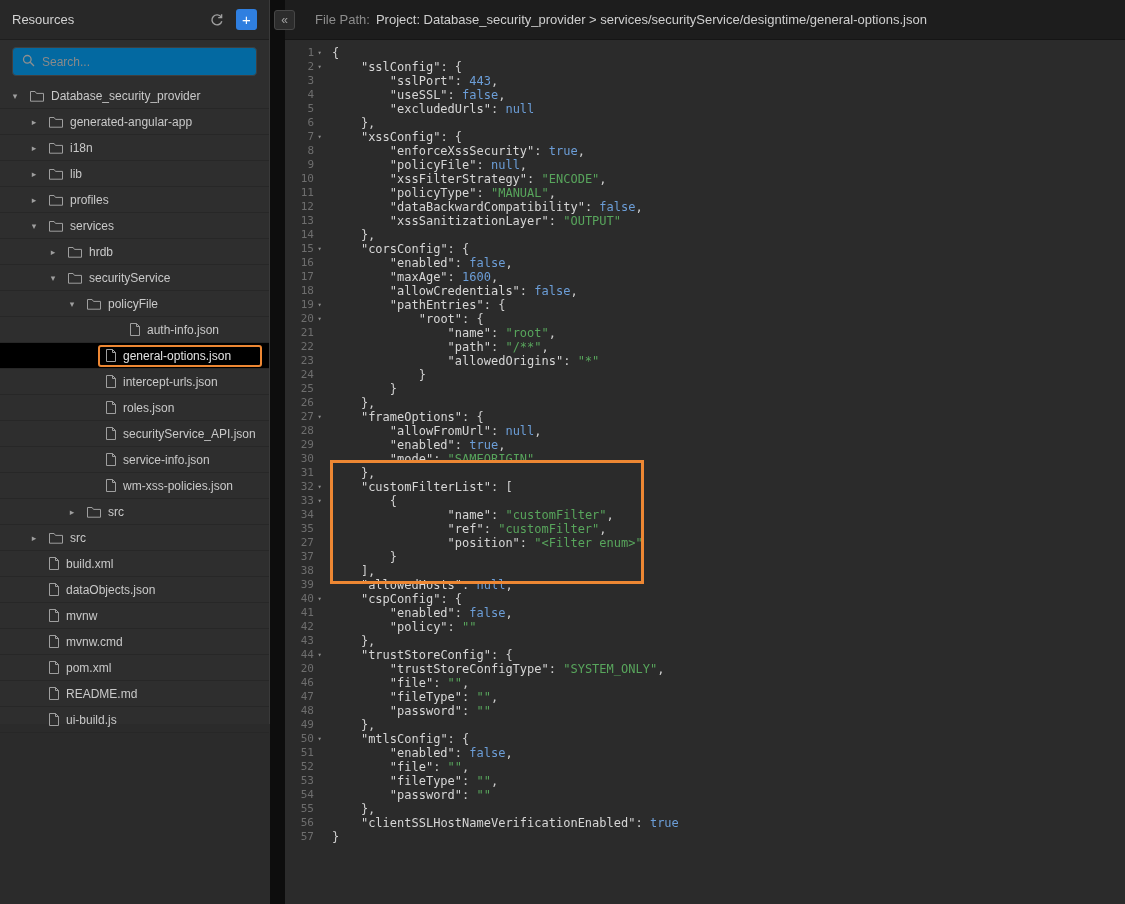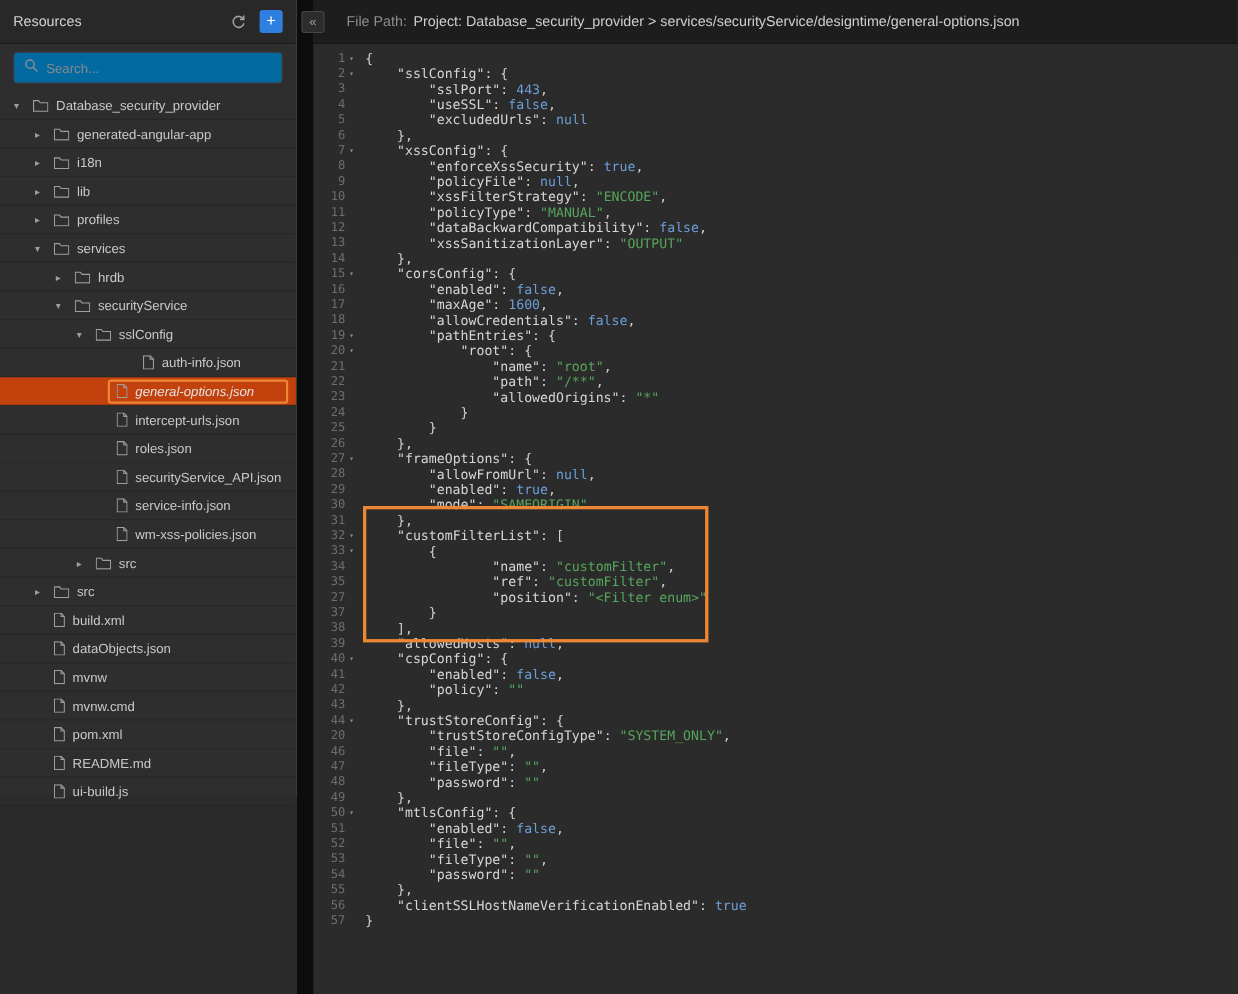--- a/index.html
+++ b/index.html
@@ -24,21 +24,21 @@
   .search-box { height:29px; background:#0369a1; border:1px solid #3f3f3f; border-radius:4px;
     display:flex; align-items:center; padding:0 9px; gap:7px; }
   .search-input { flex:1; background:transparent; border:none; outline:none;
     color:#bdbdbd; font-size:12px; font-family:"Liberation Sans",sans-serif; }
   .search-input::placeholder { color:#8a8a8a; }
 
   .tree { }
   .tree-row { height:26px; display:flex; align-items:center;
     border-bottom:1px solid #272727; color:#c9c9c9; font-size:12px;
     cursor:pointer; white-space:nowrap; }
-  .tree-row.selected { background:#c2410c; color:#e2e2e2;font-style:italic; }
+  .tree-row.selected { background:#000000; color:#e2e2e2; }
   .caret { width:14px; flex:none; color:#9f9f9f; font-size:9px; text-align:center; }
   .row-inner { display:flex; align-items:center; gap:7px; padding:2px 6px;
     border:2px solid transparent; border-radius:3px; }
   .row-inner.annotated { border-color:var(--accent); min-width:164px; }
   .tree-icon { display:flex; align-items:center; flex:none; }
   .tree-label { }
 
   
   .strip { position:absolute; left:270px; top:0; width:15px; height:904px; background:#0d0d0d; }
   .collapse-btn { position:absolute; left:274px; top:10px; width:21px; height:20px;
@@ -187,21 +187,21 @@
         </span>
       </div>
       <div class="tree-row" style="padding-left: 65px;">
         <span class="caret">▾</span>
         <span class="row-inner">
           <span class="tree-icon">
             <svg width="14" height="12" viewBox="0 0 14 12" fill="none" stroke="#9f9f9f" stroke-width="1">
               <path d="M0.5 1.5 h4.6 l1.4 1.9 h7 v7.8 h-13 z"></path>
             </svg>
           </span>
-          <span class="tree-label">sslConfig</span>
+          <span class="tree-label">policyFile</span>
         </span>
       </div>
       <div class="tree-row" style="padding-left: 108px;">
         <span class="caret"></span>
         <span class="row-inner">
           <span class="tree-icon">
             <svg width="10" height="13" viewBox="0 0 10 13" fill="none" stroke="#9f9f9f" stroke-width="1">
               <path d="M0.5 0.5 h6 l3 3 v9 h-9 z"></path>
               <path d="M6.5 0.5 v3 h3"></path>
             </svg>

